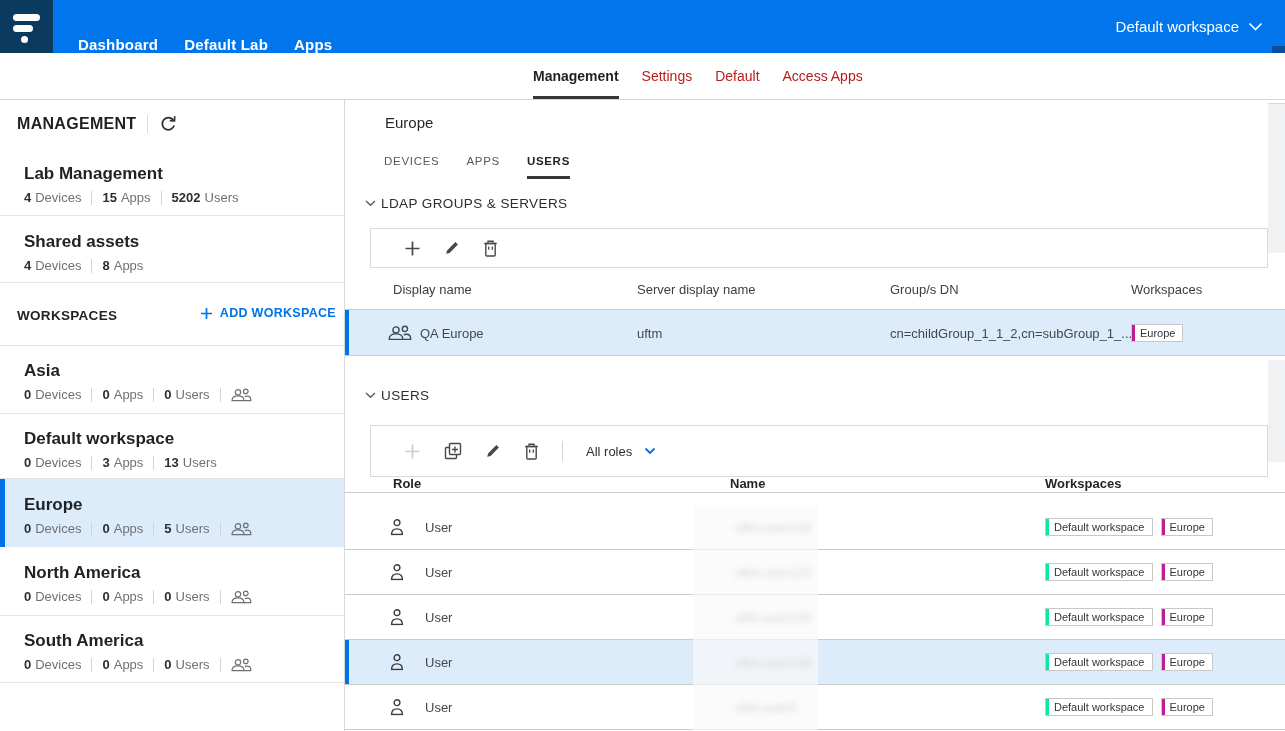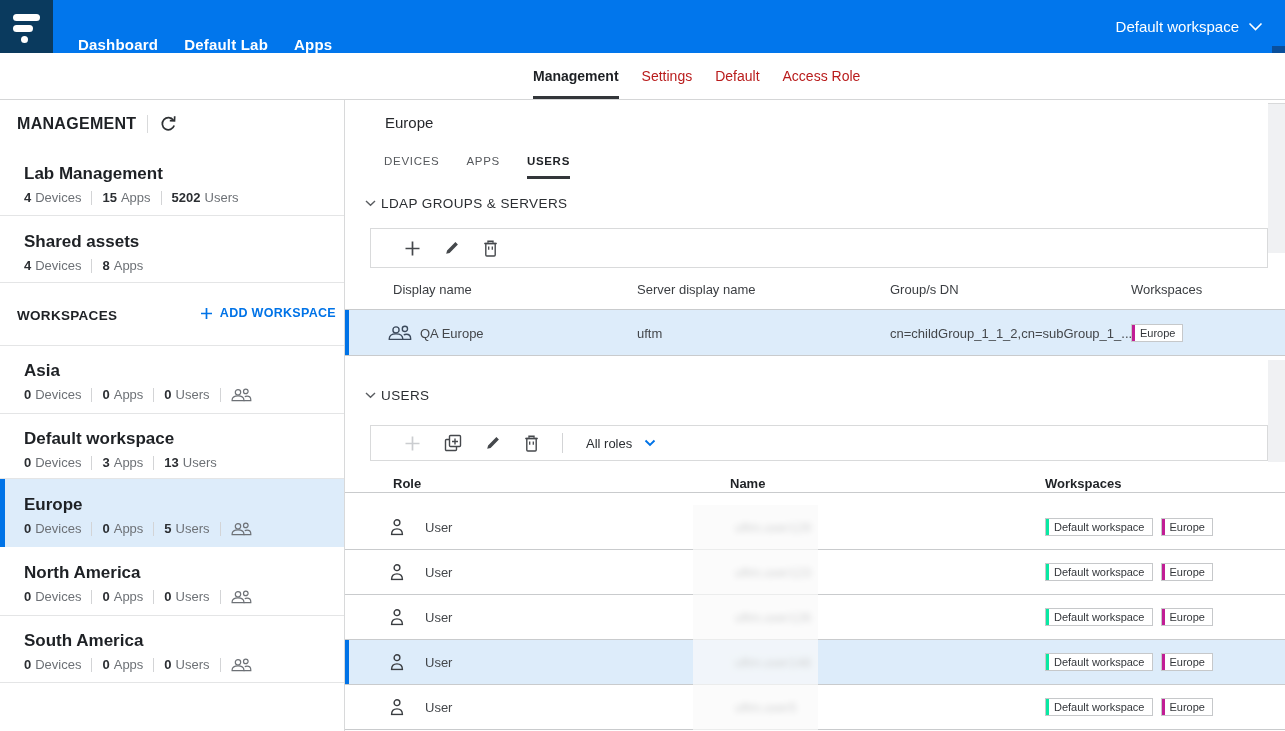--- a/index.html
+++ b/index.html
@@ -101,21 +101,21 @@
           </svg>
       </span>
     </div>
     <div class="hdr-notch"></div>
   </div>
 
   <div class="tabbar">
     <div class="tab active">Management</div>
     <div class="tab">Settings</div>
     <div class="tab">Default</div>
-    <div class="tab">Access Role</div>
+    <div class="tab">Access Apps</div>
   </div>
 
   <aside class="sidebar">
     <div class="sb-head">
       <span class="sb-head-title">MANAGEMENT</span>
       <span class="vline"></span>
       <span class="refresh-btn">
         <svg width="19" height="18" viewBox="0 0 19 18">
             <path d="M15.2 10.6a6.1 6.1 0 1 1-.8-5.4" fill="none" stroke="currentColor" stroke-width="1.7"></path>
             <path d="M15.7 1.2l-.2 4.7-4.7-.3" fill="none" stroke="currentColor" stroke-width="1.7"></path>
@@ -343,21 +343,21 @@
 
     <div class="sec-head" style="left:20px;top:288px">
       <span class="chev">
         <svg width="11" height="7" viewBox="0 0 11 7">
             <path d="M1 1l4.5 4.3L10 1" fill="none" stroke="currentColor" stroke-width="1.4"></path>
           </svg>
       </span>
       <span class="sec-title">USERS</span>
     </div>
 
-    <div class="toolbar" style="top:325px;height:36px">
+    <div class="toolbar" style="top:325px;height:52px">
       <span class="tb-btn disabled">
         <svg width="17" height="17" viewBox="0 0 17 17">
             <path d="M8.5 1.5v14M1.5 8.5h14" stroke="currentColor" stroke-width="1.7" fill="none"></path>
           </svg>
       </span>
       <span class="tb-btn">
         <svg width="18" height="18" viewBox="0 0 18 18">
             <rect x="1.5" y="5.5" width="11" height="11" rx="1" fill="none" stroke="currentColor" stroke-width="1.4"></rect>
             <rect x="5.5" y="1.5" width="11" height="11" rx="1" fill="#fff" stroke="currentColor" stroke-width="1.4"></rect>
             <path d="M11 4.5v6M8 7.5h6" stroke="currentColor" stroke-width="1.4" fill="none"></path>

